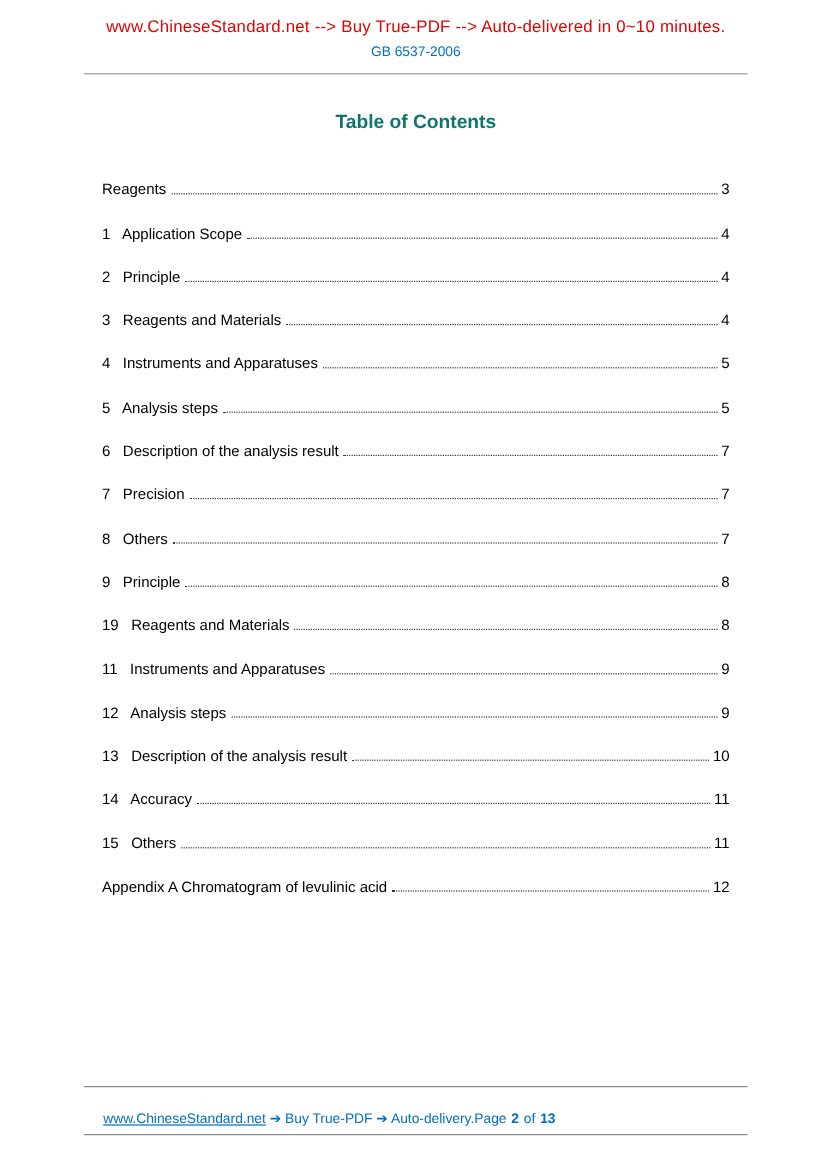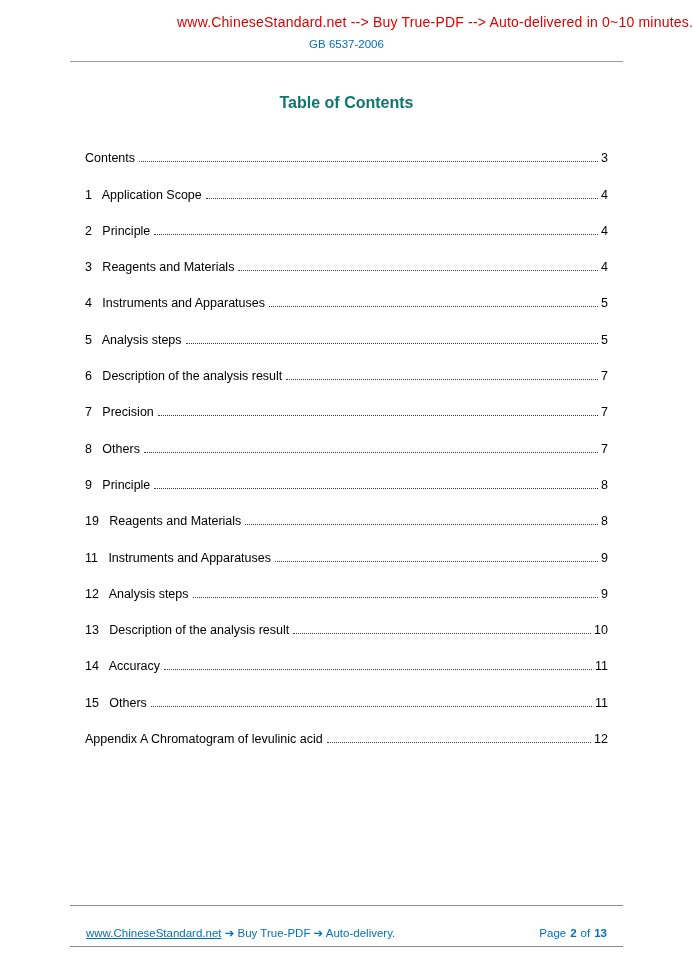--- a/index.html
+++ b/index.html
@@ -10,21 +10,21 @@
   body {
     width: 693px;
     height: 980px;
     position: relative;
     font-family: "Liberation Sans", sans-serif;
     color: #000;
     overflow: hidden;
   }
   .banner {
     margin-top: 14px;
-    text-align: right;
+    text-align: center;
     color: #e00000;
     font-size: 14px;
     letter-spacing: 0.2px;
   }
   .std-code {
     margin-top: 8px;
     text-align: center;
     color: #0070c0;
     font-size: 11.5px;
   }
@@ -65,21 +65,20 @@
   .footer {
     position: absolute;
     left: 70px;
     right: 70px;
     top: 905px;
     box-sizing: border-box;
     border-top: 1px solid #8a8a8a;
     border-bottom: 1px solid #8a8a8a;
     padding: 5px 16px 6px 16px;
     display: flex;
-    justify-content: space-between;
     align-items: baseline;
     color: #0070c0;
     font-size: 11.5px;
   }
   .footer-left {
     white-space: pre;
   }
   .footer-link {
     text-decoration: underline;
     color: #0070c0;
@@ -102,21 +101,21 @@
 
 <div class="std-code">GB 6537-2006</div>
 
 <hr class="header-rule">
 
 <div class="page-title">Table of Contents</div>
 
 <div class="toc">
 
     <div class="toc-row">
-      <span class="toc-label">Contents</span>
+      <span class="toc-label">Reagents</span>
       <span class="toc-leader"></span>
       <span class="toc-page">3</span>
     </div>
 
     <div class="toc-row">
       <span class="toc-label">1   Application Scope</span>
       <span class="toc-leader"></span>
       <span class="toc-page">4</span>
     </div>
 

